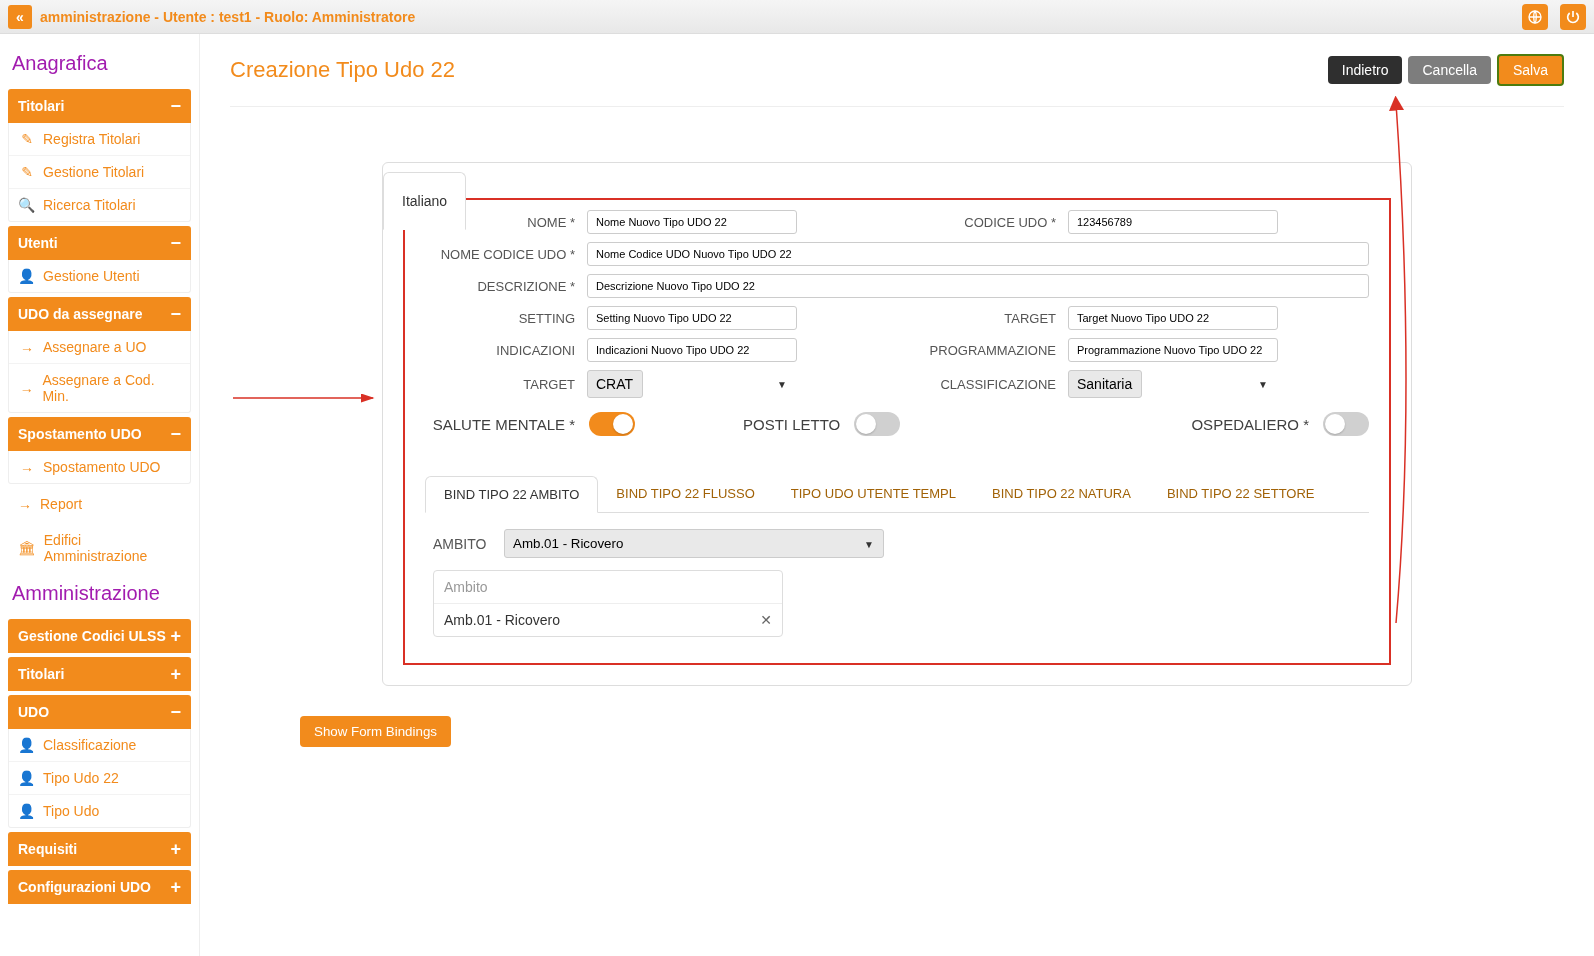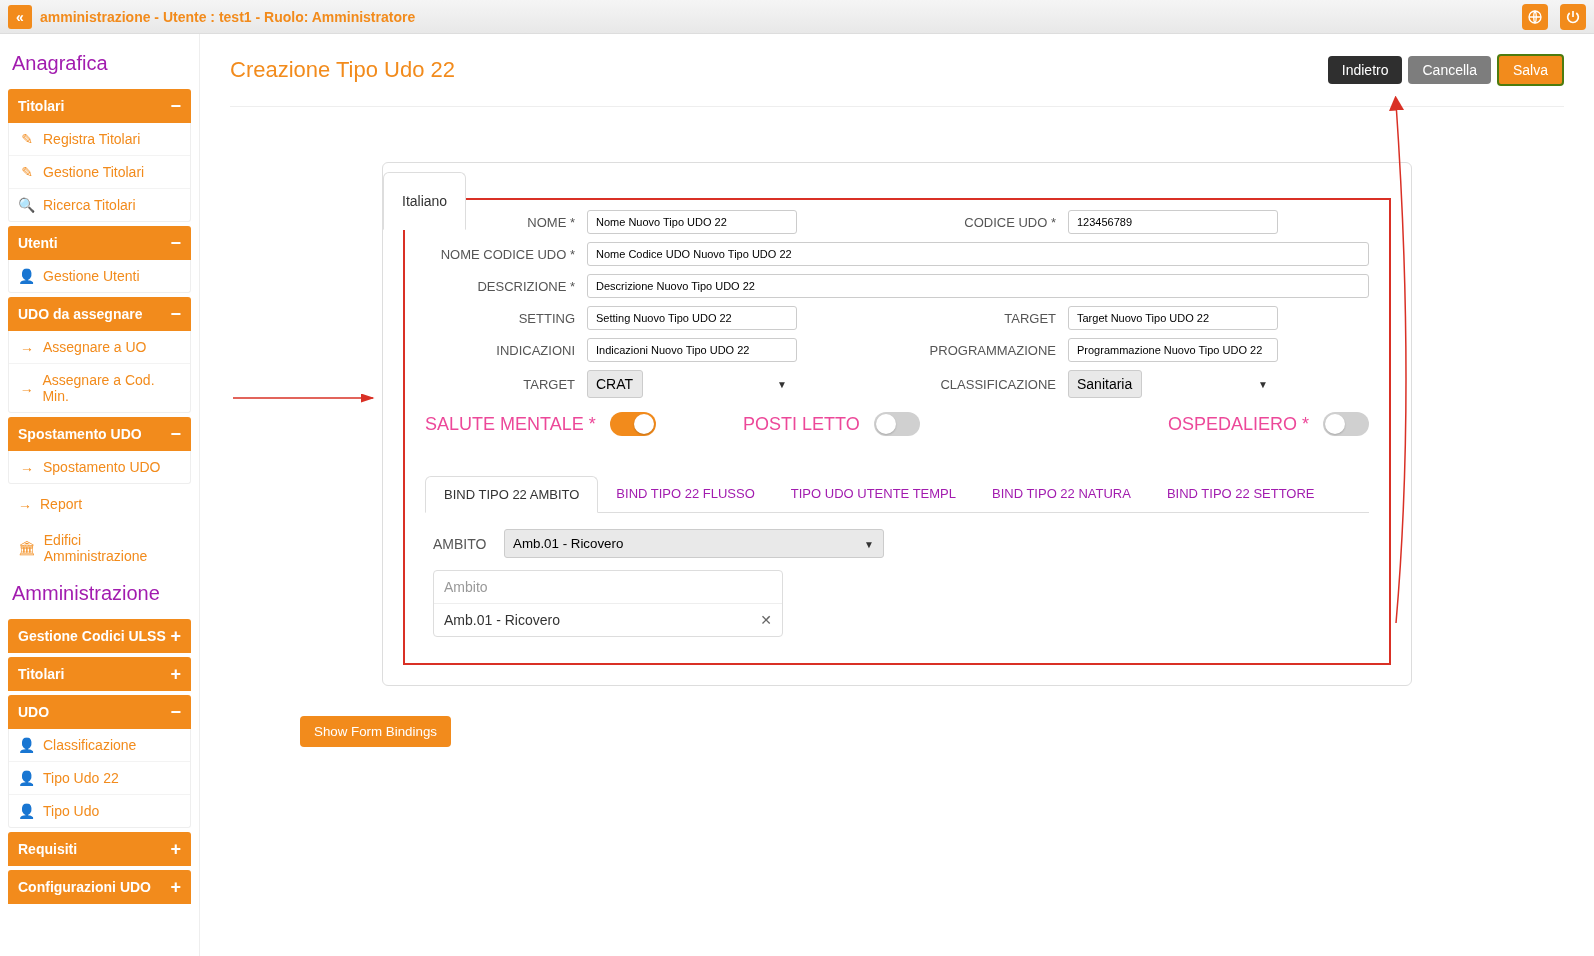--- a/index.html
+++ b/index.html
@@ -33,27 +33,27 @@
 .form-row { display: flex; align-items: center; gap: 18px; margin-top: 8px; }
 .form-row:first-child { margin-top: 0; }
 .col { display: flex; align-items: center; gap: 12px; flex: 1; }
 .lbl { text-align: right; color: #555; font-size: 13px; min-width: 150px; }
 .inp { flex: 1; border: 1px solid #ccc; border-radius: 3px; padding: 5px 8px; font-size: 11px; min-width: 0; }
 .sel { flex: 1; border: 1px solid #ccc; border-radius: 3px; padding: 5px 8px; font-size: 14px; background: #e9e9e9; appearance: none; position: relative; }
 .sel-wrap { flex: 1; position: relative; }
 .sel-wrap::after { content: "▼"; font-size: 10px; position: absolute; right: 10px; top: 50%; transform: translateY(-50%); pointer-events: none; color: #333; }
 .toggle-row { display: flex; align-items: center; gap: 10px; margin-top: 14px; }
 .toggle-group { display: flex; align-items: center; gap: 14px; }
-.toggle-lbl { color: #ec4899; font-size: 18px; text-align: right; }
+.toggle-lbl { color: #404040; font-size: 15px; text-align: right; }
 .switch { width: 46px; height: 24px; background: #d0d0d0; border-radius: 14px; position: relative; cursor: pointer; flex-shrink: 0; }
 .switch.on { background: #f28b1c; }
 .switch .knob { width: 20px; height: 20px; background: #fff; border-radius: 50%; position: absolute; top: 2px; left: 2px; transition: left .2s; box-shadow: 0 1px 2px rgba(0,0,0,.2); }
 .switch.on .knob { left: 24px; }
 .tabs { display: flex; border-bottom: 1px solid #ddd; margin-top: 40px; gap: 0; }
-.tab { padding: 10px 18px; color: #a21caf; cursor: pointer; font-size: 13px; }
+.tab { padding: 10px 18px; color: #a16207; cursor: pointer; font-size: 13px; }
 .tab.active { color: #333; border: 1px solid #ddd; border-bottom: 1px solid #fff; border-radius: 6px 6px 0 0; margin-bottom: -1px; background: #fff; }
 .bind-area { padding: 16px 8px 8px; }
 .bind-row { display: flex; align-items: center; gap: 16px; }
 .bind-row .lbl2 { min-width: 55px; color: #555; }
 .bind-sel-wrap { position: relative; width: 380px; }
 .bind-sel-wrap::after { content: "▼"; font-size: 10px; position: absolute; right: 10px; top: 50%; transform: translateY(-50%); pointer-events: none; color: #333; }
 .bind-sel { width: 100%; border: 1px solid #ccc; border-radius: 3px; padding: 6px 8px; background: #e9e9e9; appearance: none; }
 .chip-box { border: 1px solid #ddd; border-radius: 4px; margin-top: 12px; width: 350px; }
 .chip-head { color: #999; padding: 8px 10px; border-bottom: 1px solid #eee; }
 .chip { display: flex; justify-content: space-between; align-items: center; padding: 8px 10px; }

